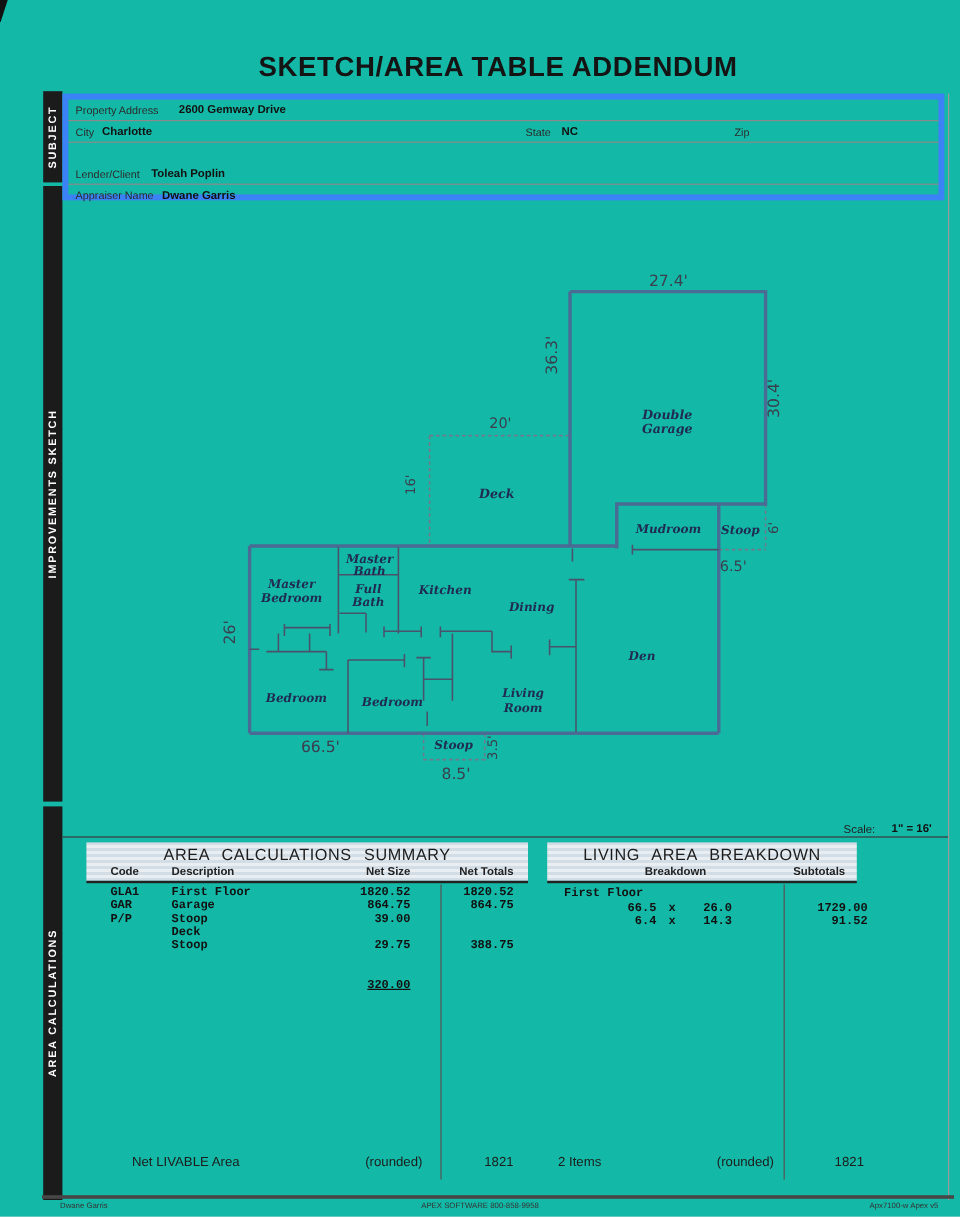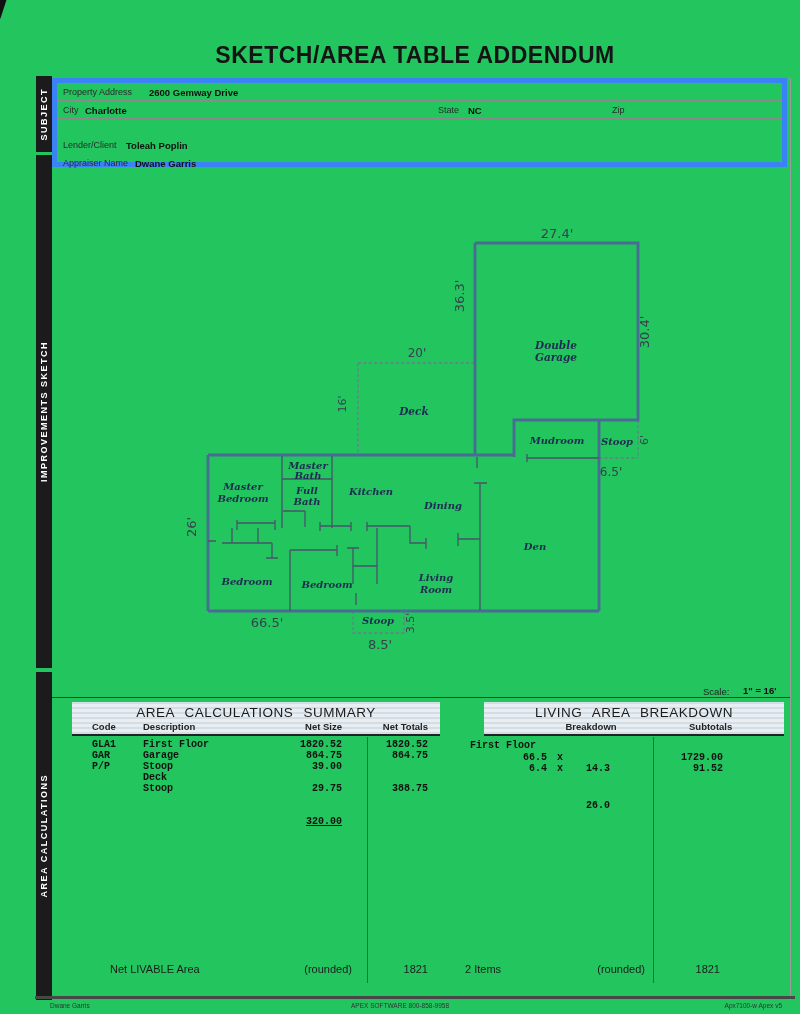--- a/index.html
+++ b/index.html
@@ -1,16 +1,16 @@
 <!DOCTYPE html>
 <html><head>
 <meta charset="utf-8">
 <style>
   html,body{margin:0;padding:0;background:#e8e8e8;}
-  #page{position:relative;width:800px;height:1014px;background:#22c55e;overflow:hidden;
+  #page{position:relative;width:800px;height:1014px;background:#14b8a6;overflow:hidden;
         font-family:"Liberation Sans",sans-serif;color:#1a1a1a;}
   .abs{position:absolute;}
   
   #doc-title{top:42px;left:415px;transform:translateX(-50%);font-size:23px;font-weight:bold;
              letter-spacing:.5px;color:#141414;white-space:nowrap;}
   
   .side-bar{left:36px;width:16px;background:#1b1b1b;color:#fff;display:flex;align-items:center;justify-content:center;}
   .side-bar span{writing-mode:vertical-rl;transform:rotate(180deg);font-size:9px;font-weight:bold;
                  letter-spacing:1.5px;white-space:nowrap;}
   
@@ -174,31 +174,31 @@
   <div class="abs mono" style="left:143px;top:761px;">Stoop</div>
   <div class="abs mono rnum" style="left:240px;top:761px;width:102px;">39.00</div>
 
   <div class="abs mono" style="left:143px;top:772px;">Deck</div>
   <div class="abs mono rnum" style="left:240px;top:816px;width:102px;text-decoration:underline;">320.00</div>
 
   <div class="abs mono" style="left:143px;top:783px;">Stoop</div>
   <div class="abs mono rnum" style="left:240px;top:783px;width:102px;">29.75</div>
   <div class="abs mono rnum" style="left:326px;top:783px;width:102px;">388.75</div>
 
-  <div class="abs tband" style="left:484px;top:702px;width:300px;height:34px;">
+  <div class="abs tband" style="left:456px;top:702px;width:258px;height:34px;">
     <div class="ttitle">LIVING AREA BREAKDOWN</div>
     <div class="thead" style="left:106px;top:19px;transform:translateX(-50%);left:107px;">Breakdown</div>
     <div class="thead" style="left:205px;top:19px;">Subtotals</div>
   </div>
   <div class="abs vline" style="left:653px;top:737px;height:246px;"></div>
 
   <div class="abs mono" style="left:470px;top:740px;">First Floor</div>
   <div class="abs mono rnum" style="left:495px;top:752px;width:52px;">66.5</div>
   <div class="abs mono" style="left:557px;top:752px;">x</div>
-  <div class="abs mono rnum" style="left:572px;top:752px;width:38px;margin-top:48px;">26.0</div>
+  <div class="abs mono rnum" style="left:572px;top:752px;width:38px;">26.0</div>
   <div class="abs mono rnum" style="left:641px;top:752px;width:82px;">1729.00</div>
   <div class="abs mono rnum" style="left:495px;top:763px;width:52px;">6.4</div>
   <div class="abs mono" style="left:557px;top:763px;">x</div>
   <div class="abs mono rnum" style="left:572px;top:763px;width:38px;">14.3</div>
   <div class="abs mono rnum" style="left:641px;top:763px;width:82px;">91.52</div>
 
   <div class="abs tot" style="left:110px;top:963px;">Net LIVABLE Area</div>
   <div class="abs tot" style="left:272px;top:963px;width:80px;text-align:right;">(rounded)</div>
   <div class="abs tot" style="left:368px;top:963px;width:60px;text-align:right;">1821</div>
   <div class="abs tot" style="left:465px;top:963px;">2 Items</div>

